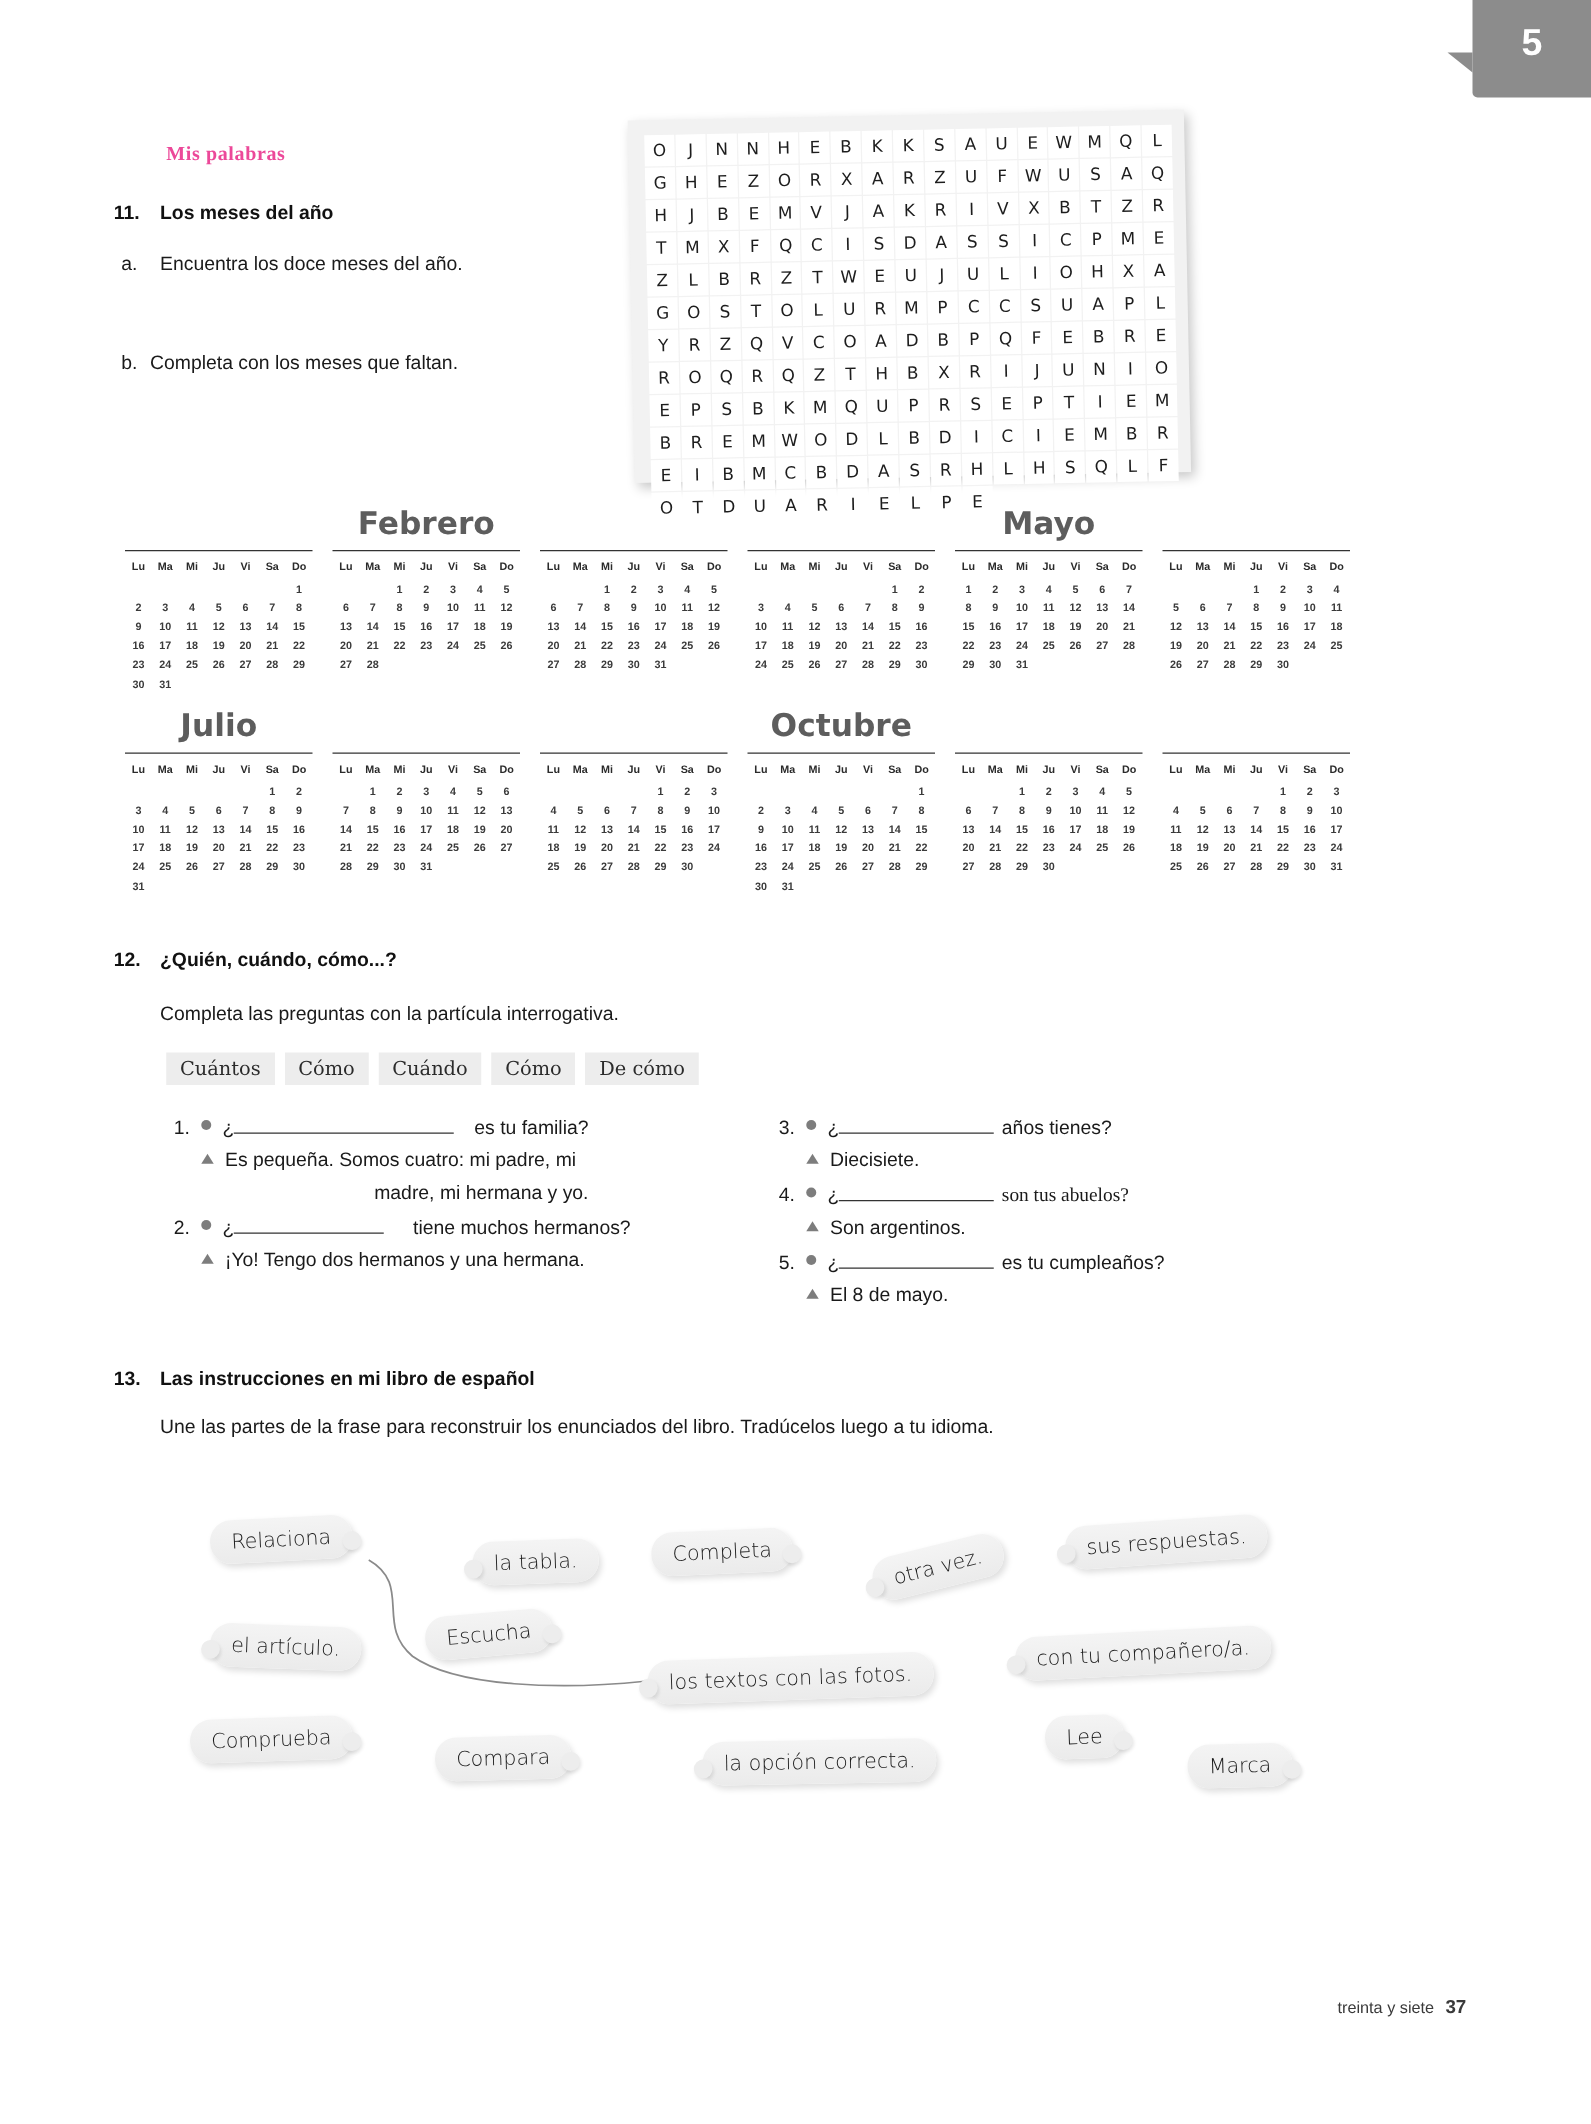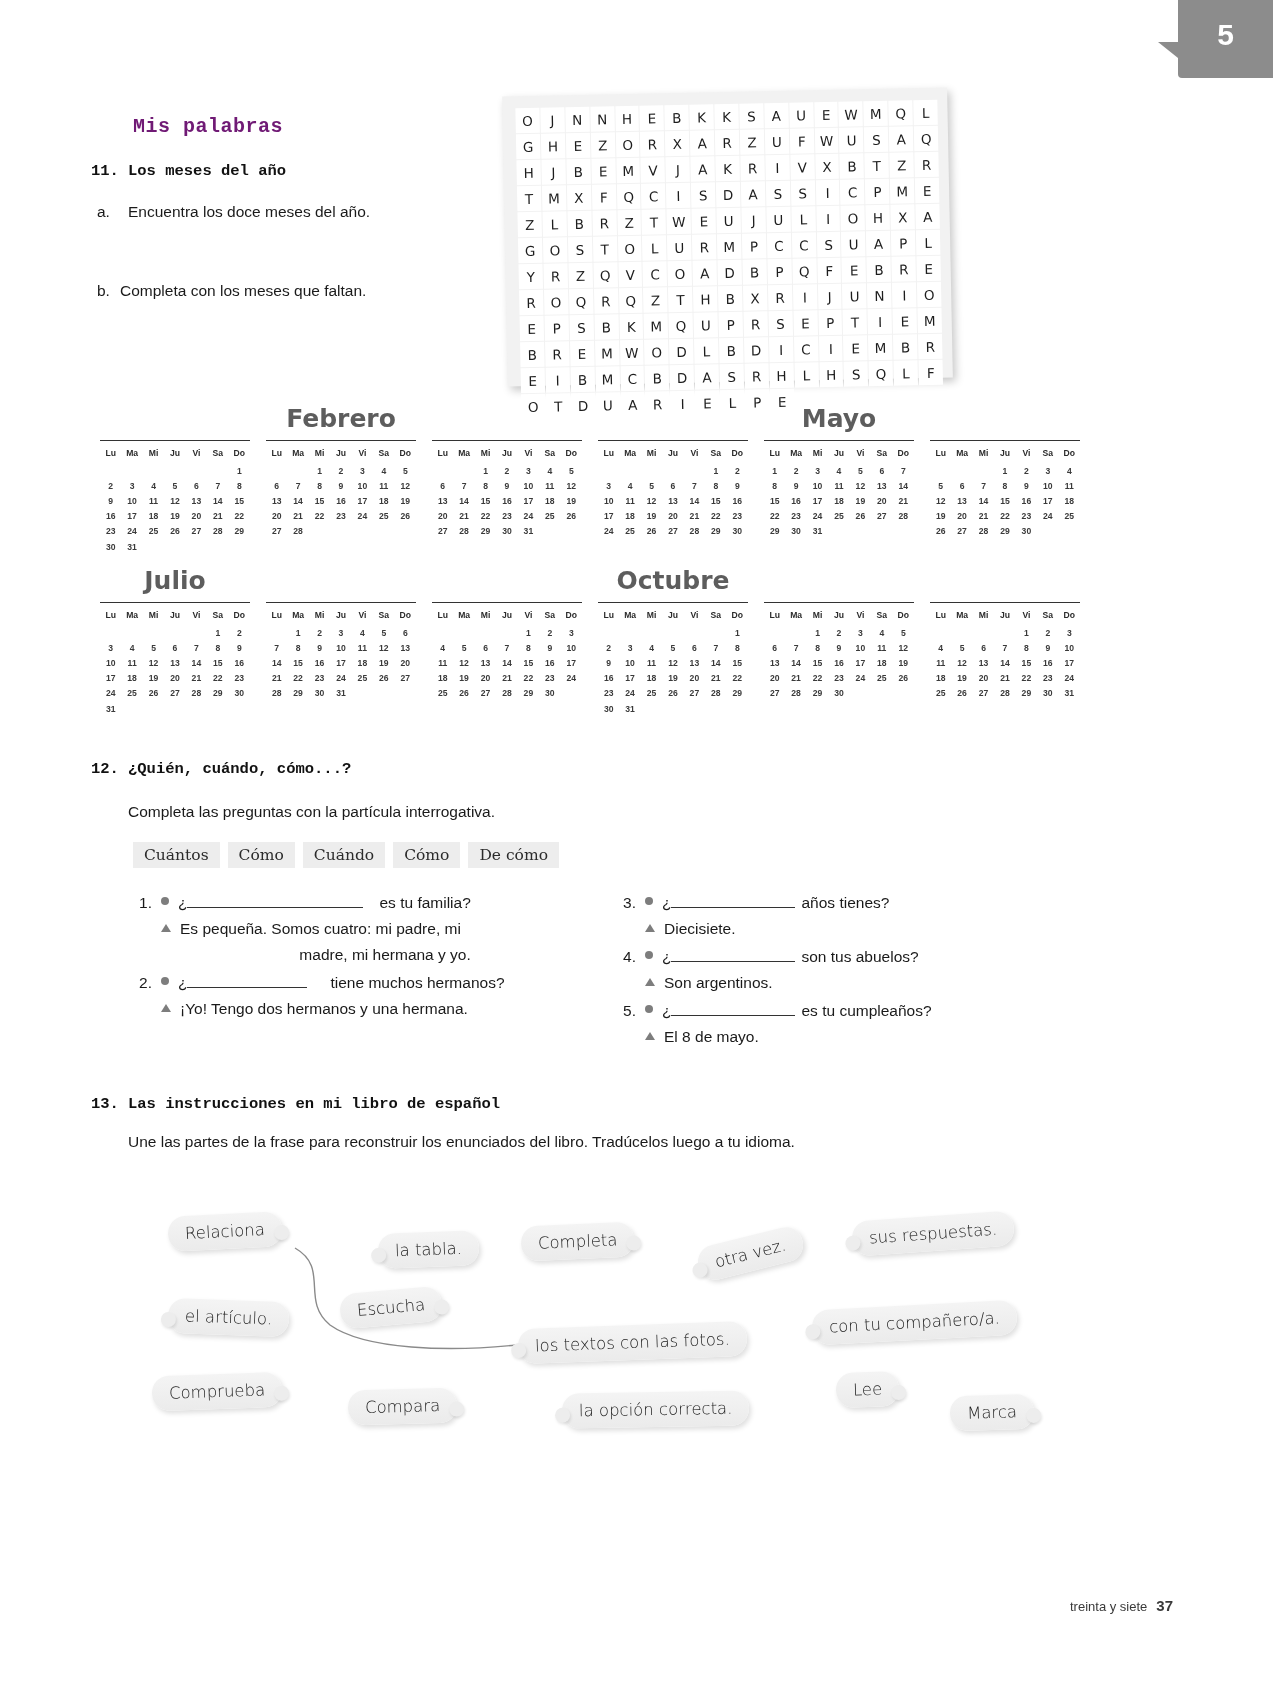--- a/index.html
+++ b/index.html
@@ -25,25 +25,25 @@
     content: ""; position: absolute; left: -20px; top: 42px;
     width: 0; height: 0;
     border-top: 16px solid #8c8c8c;
     border-left: 20px solid transparent;
   }
   .unit-tab span { color: #fff; font-size: 30px; font-weight: bold; }
 
   
   .mis-palabras {
     position: absolute; left: 133px; top: 115px;
-    font-size: 20px; font-weight: bold; color: #701a75;
-    letter-spacing: .5px; font-family: Liberation Mono, monospace;
+    font-size: 16px; font-weight: bold; color: #ec4899;
+    letter-spacing: .5px; font-family: Liberation Serif, serif;
   }
   .ex-num {
-    position: absolute; font-size: 15.5px; font-weight: bold; color: #111; font-family: Liberation Mono, monospace;
+    position: absolute; font-size: 15.5px; font-weight: bold; color: #111;
   }
   .ex-sub { position: absolute; font-size: 15.5px; color: #1a1a1a; }
   .ex-letter { position: absolute; font-size: 15.5px; color: #1a1a1a; }
 
   
   .ws-wrap {
     position: absolute; left: 505px; top: 92px;
     width: 445px; height: 290px;
     transform: rotate(-1.15deg);
   }
@@ -1223,21 +1223,21 @@
         </div>
       </div>
     </div>
     <div class="qa-item">
       <div class="qa-n">4.</div>
       <div class="qa-body">
         <div class="qline">
           <span class="dot"></span>
           <span>¿</span>
           <span class="blank" style="width: 124px;"></span>
-          <span style="margin-left: 6px;"> son tus abuelos?</span>
+          <span style="margin-left: 6px; font-family: Liberation Serif, serif;"> son tus abuelos?</span>
         </div>
         <div class="qline">
           <span class="tri"></span>
           <span>Son argentinos.</span>
         </div>
       </div>
     </div>
     <div class="qa-item">
       <div class="qa-n">5.</div>
       <div class="qa-body">

